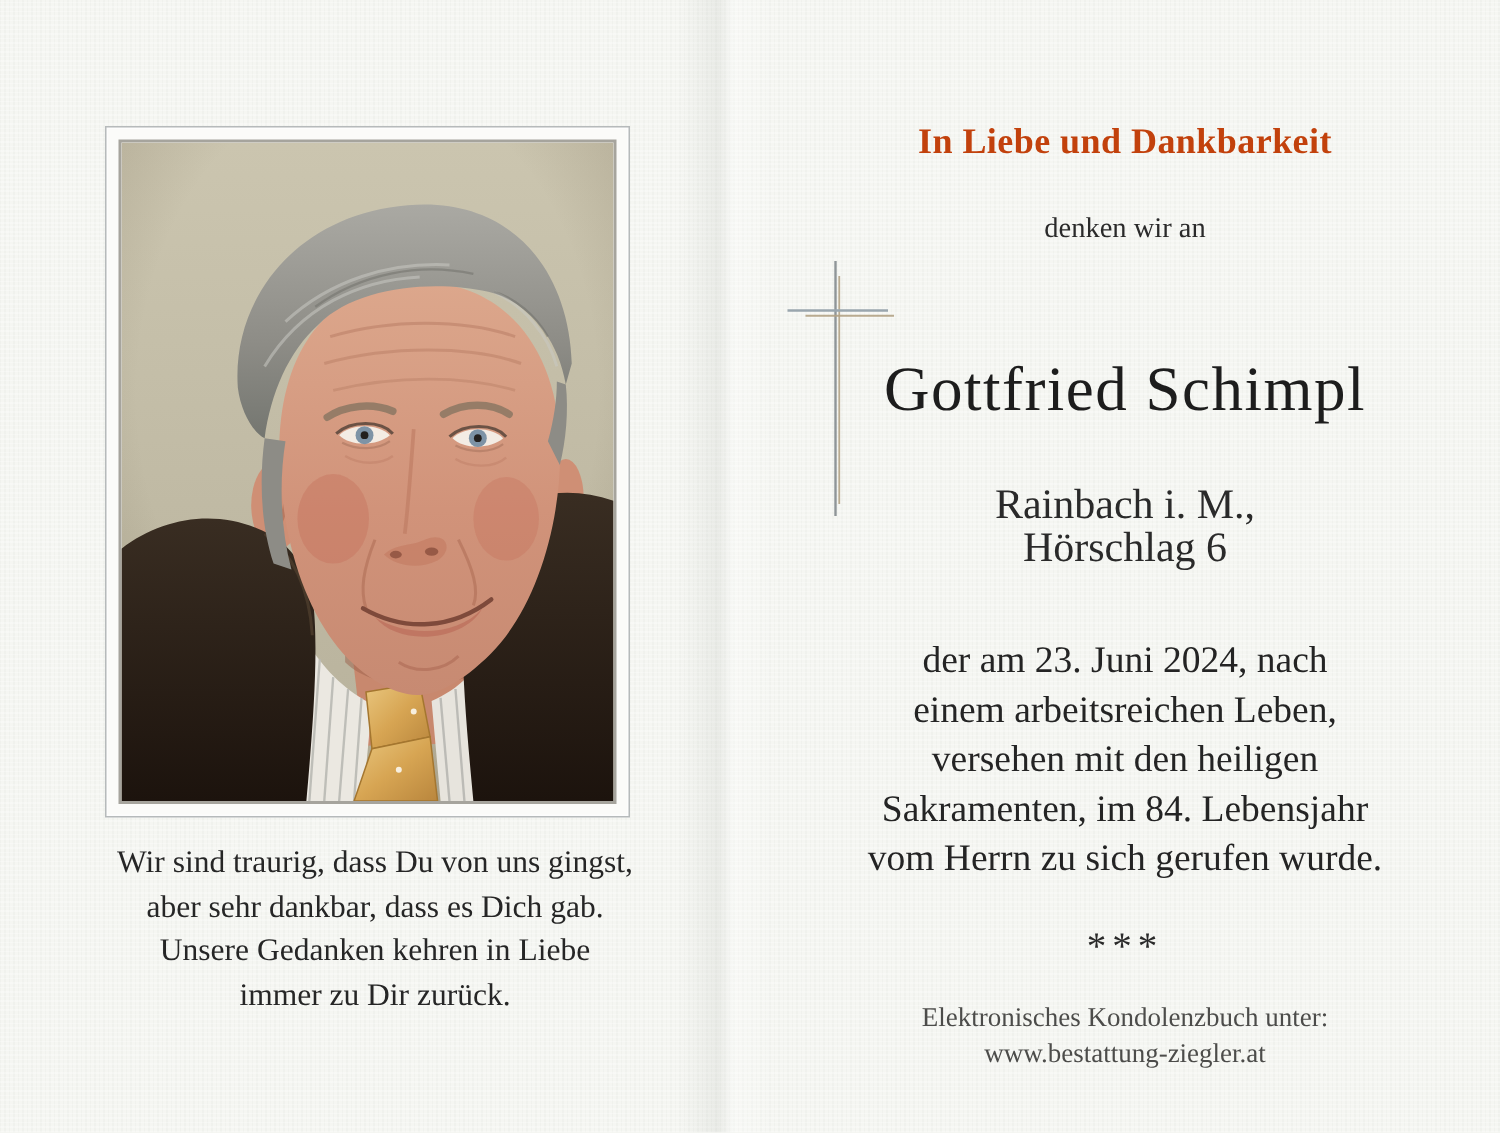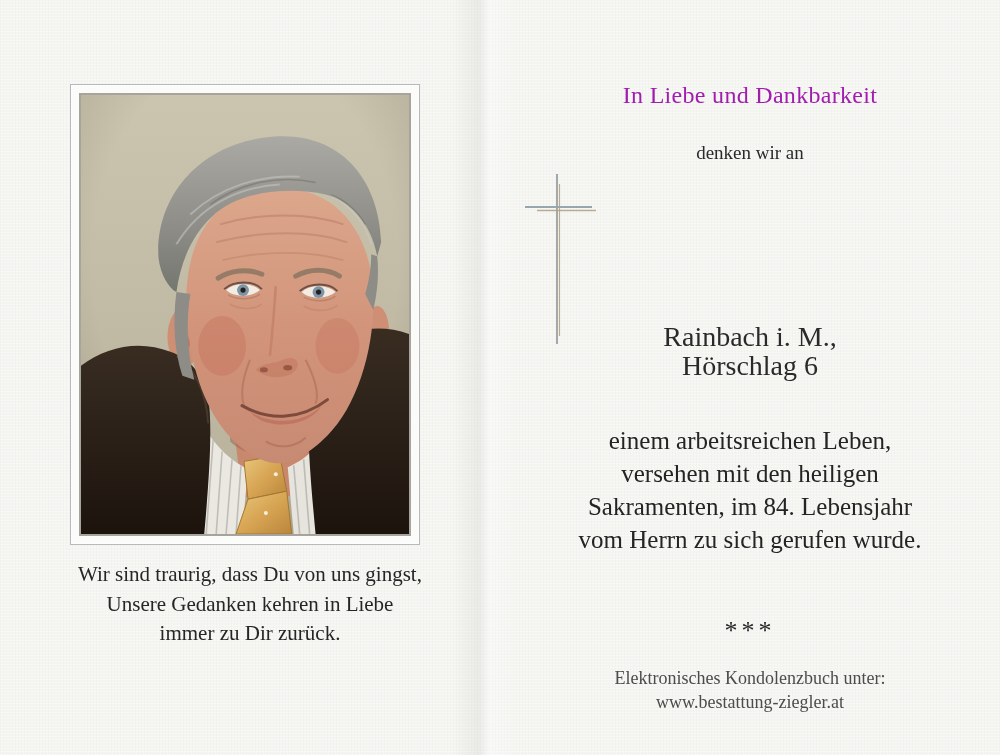--- a/index.html
+++ b/index.html
@@ -39,21 +39,21 @@
   .photo-border svg{display:block;width:100%;height:100%;}
 
   
   .poem{
     position:absolute;left:6px;top:560px;width:488px;
     text-align:center;font-size:21px;line-height:29.5px;color:#262626;
   }
 
   
   .rp{position:absolute;left:3px;width:494px;text-align:center;}
-  .memorial-header{top:82px;font-size:24px;font-weight:normal;letter-spacing:.3px;color:#a21caf;}
+  .memorial-header{top:82px;font-size:24px;font-weight:bold;letter-spacing:.3px;color:#c2410c;}
   .intro-line{top:142px;font-size:19px;color:#2a2a2a;}
   .deceased-name{top:236px;font-size:42px;letter-spacing:1px;color:#1d1d1d;}
   .address{top:322px;font-size:28px;line-height:29px;color:#2a2a2a;}
   .obituary{top:424px;font-size:25px;line-height:33px;color:#242424;}
   .separator-stars{top:616px;font-size:26px;letter-spacing:4px;color:#2a2a2a;}
   .condolence{top:667px;font-size:18px;line-height:23.5px;color:#4c4c4a;}
 
   .cross-wrap{position:absolute;left:20px;top:170px;width:80px;height:178px;}
   .cross-wrap svg{display:block;width:100%;height:100%;}
 </style>
@@ -157,46 +157,49 @@
         <path d="M96,198 C92,228 94,258 102,282 L114,286 C106,256 106,224 110,200 Z" fill="#8d8c86"></path>
         <path d="M298,162 C300,180 298,200 294,216 L286,200 C290,186 292,172 292,160 Z" fill="#8d8c86"></path>
         <path d="M110,120 C140,92 180,80 220,82 M96,150 C120,110 160,92 200,90 M250,100 C270,110 286,128 292,150" stroke="#c9c8c2" stroke-width="2" fill="none" opacity="0.55"></path>
         <path d="M130,110 C160,88 200,80 236,88 M286,130 C278,116 264,104 250,100" stroke="#6e6d67" stroke-width="1.5" fill="none" opacity="0.5"></path>
       </svg>
     </div>
   </div>
 
   <div class="poem">
     <div>Wir sind traurig, dass Du von uns gingst,</div>
+    <div>aber sehr dankbar, dass es Dich gab.</div>
     <div>Unsere Gedanken kehren in Liebe</div>
     <div>immer zu Dir zurück.</div>
   </div>
 </div>
 
 <div class="page page-right">
 
   <div class="rp memorial-header">In Liebe und Dankbarkeit</div>
   <div class="rp intro-line">denken wir an</div>
 
   <div class="cross-wrap">
     <svg viewBox="0 0 80 178" aria-hidden="true">
       <line x1="37" y1="4" x2="37" y2="174" stroke="var(--cross-gray,#8f9598)" stroke-width="1.6"></line>
       <line x1="39.5" y1="14" x2="39.5" y2="166" stroke="var(--cross-tan,#b3a386)" stroke-width="1.2" opacity="0.9"></line>
       <line x1="5" y1="37" x2="72" y2="37" stroke="var(--cross-blue,#9aa6ae)" stroke-width="1.8"></line>
       <line x1="17" y1="40.5" x2="76" y2="40.5" stroke="var(--cross-tan,#b3a386)" stroke-width="1.4" opacity="0.9"></line>
     </svg>
   </div>
 
+  <div class="rp deceased-name">Gottfried Schimpl</div>
 
   <div class="rp address">
     <div>Rainbach i. M.,</div>
     <div>Hörschlag 6</div>
   </div>
 
   <div class="rp obituary">
+    <div>der am 23. Juni 2024, nach</div>
     <div>einem arbeitsreichen Leben,</div>
     <div>versehen mit den heiligen</div>
     <div>Sakramenten, im 84. Lebensjahr</div>
     <div>vom Herrn zu sich gerufen wurde.</div>
   </div>
 
   <div class="rp separator-stars">***</div>
 
   <div class="rp condolence">
     <div>Elektronisches Kondolenzbuch unter:</div>

